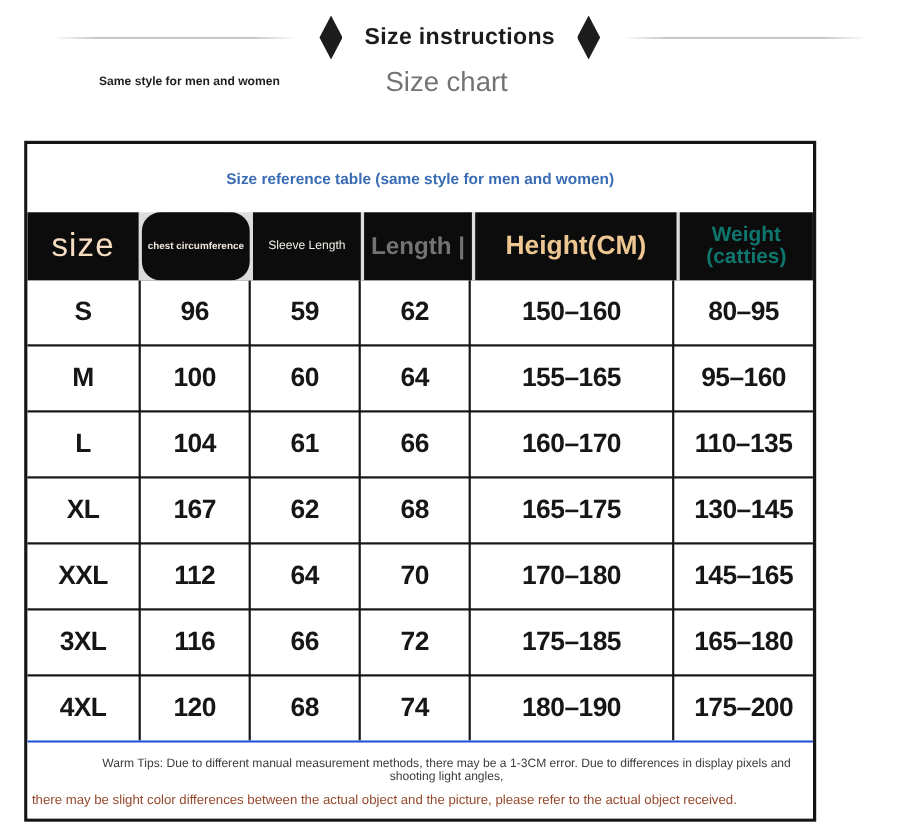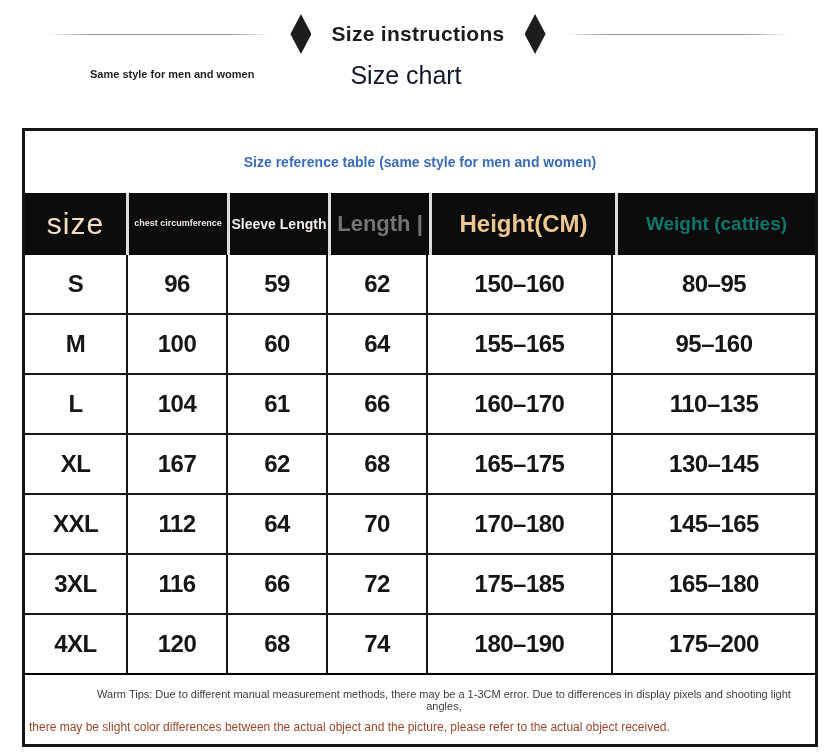--- a/index.html
+++ b/index.html
@@ -6,36 +6,36 @@
   .sheet{
     position:relative;width:836px;height:754px;background:#ffffff;overflow:hidden;
     font-family:"Liberation Sans","DejaVu Sans",sans-serif;color:#161616;
   }
   
   .band{position:absolute;top:13px;left:0;right:0;height:42px;display:flex;align-items:center;gap:20px;padding:0 48px;}
   .rule{flex:1;height:1px;background:linear-gradient(to right, rgba(150,150,150,0), #9a9a9a 18%, #9a9a9a 82%, rgba(150,150,150,0));}
   .diamond{width:21px;height:40px;background:#1d1d1d;clip-path:polygon(50% 0,100% 50%,50% 100%,0 50%);flex:0 0 auto;}
   .band-title{font-size:21px;font-weight:600;color:#1c1c1c;letter-spacing:.3px;white-space:nowrap;}
   .left-note{position:absolute;top:68px;left:90px;font-size:11px;font-weight:600;color:#1f1f1f;}
-  .page-subtitle{position:absolute;top:61px;left:0;width:812px;text-align:center;font-size:25px;font-weight:500;color:#0f172a;}
+  .page-subtitle{position:absolute;top:61px;left:0;width:812px;text-align:center;font-size:25px;font-weight:500;color:#737373;}
   
-  .size-table{position:absolute;left:22px;top:128px;width:796px;border:3px solid #151515;background:#ffffff;box-sizing:border-box;}
+  .size-table{position:absolute;left:22px;top:128px;width:720px;border:3px solid #151515;background:#ffffff;box-sizing:border-box;}
   .caption-row{height:62px;display:flex;align-items:center;justify-content:center;background:#ffffff;}
   .caption{font-size:14px;font-weight:600;}
   .header-row{display:grid;grid-template-columns:101px 98px 98px 98px 183px 1fr;gap:3px;background:#dcdcdc;height:62px;}
   .hcell{background:#0c0c0c;display:flex;align-items:center;justify-content:center;text-align:center;line-height:1.05;}
   .hcell-0{font-size:30px;font-weight:400;letter-spacing:1px;}
   .hcell-1{font-size:9px;font-weight:600;}
-  .hcell-2{font-size:14px;font-weight:700;}
+  .hcell-2{font-size:11px;font-weight:400;}
   .hcell-3{font-size:22px;font-weight:600;}
   .hcell-4{font-size:24px;font-weight:700;}
   .hcell-5{font-size:19px;font-weight:700;}
   .table-body{display:grid;grid-template-columns:101px 98px 98px 98px 183px 1fr;gap:2px;background:#151515;grid-auto-rows:58px;}
   .cell{background:#ffffff;display:flex;align-items:center;justify-content:center;font-size:24px;font-weight:700;color:#161616;letter-spacing:-0.5px;}
-  .tips{border-top:2px solid #000000;height:69px;background:#ffffff;}
+  .tips{border-top:2px solid #1d4ed8;height:69px;background:#ffffff;}
   .tip1{padding:13px 12px 0 60px;text-align:center;font-size:11px;color:#3c3c3c;}
   .tip2{padding:8px 6px 0 4px;text-align:left;font-size:12px;}
 </style>
 </head>
 <body>
 
 <div class="sheet">
 
   <div class="band">
     <div class="rule"></div>
@@ -47,21 +47,21 @@
 
   <div class="left-note">Same style for men and women</div>
   <div class="page-subtitle">Size chart</div>
 
   <div class="size-table">
     <div class="caption-row">
       <span class="caption" style="color: rgb(58, 108, 180);">Size reference table (same style for men and women)</span>
     </div>
     <div class="header-row">
         <div class="hcell hcell-0" style="color: rgb(246, 220, 193);">size</div>
-        <div class="hcell hcell-1" style="color: rgb(238, 230, 220);">chest circumference</div>
+        <div class="hcell hcell-1" style="color: rgb(238, 230, 220); border-radius: 17px;">chest circumference</div>
         <div class="hcell hcell-2" style="color: rgb(242, 238, 232);">Sleeve Length</div>
         <div class="hcell hcell-3" style="color: #737373;">Length |</div>
         <div class="hcell hcell-4" style="color: rgb(237, 199, 145);">Height(CM)</div>
         <div class="hcell hcell-5" style="color: #0f766e;">Weight (catties)</div>
       </div>
     <div class="table-body">
         <div class="cell">S</div>
         <div class="cell">96</div>
         <div class="cell">59</div>
         <div class="cell">62</div>

